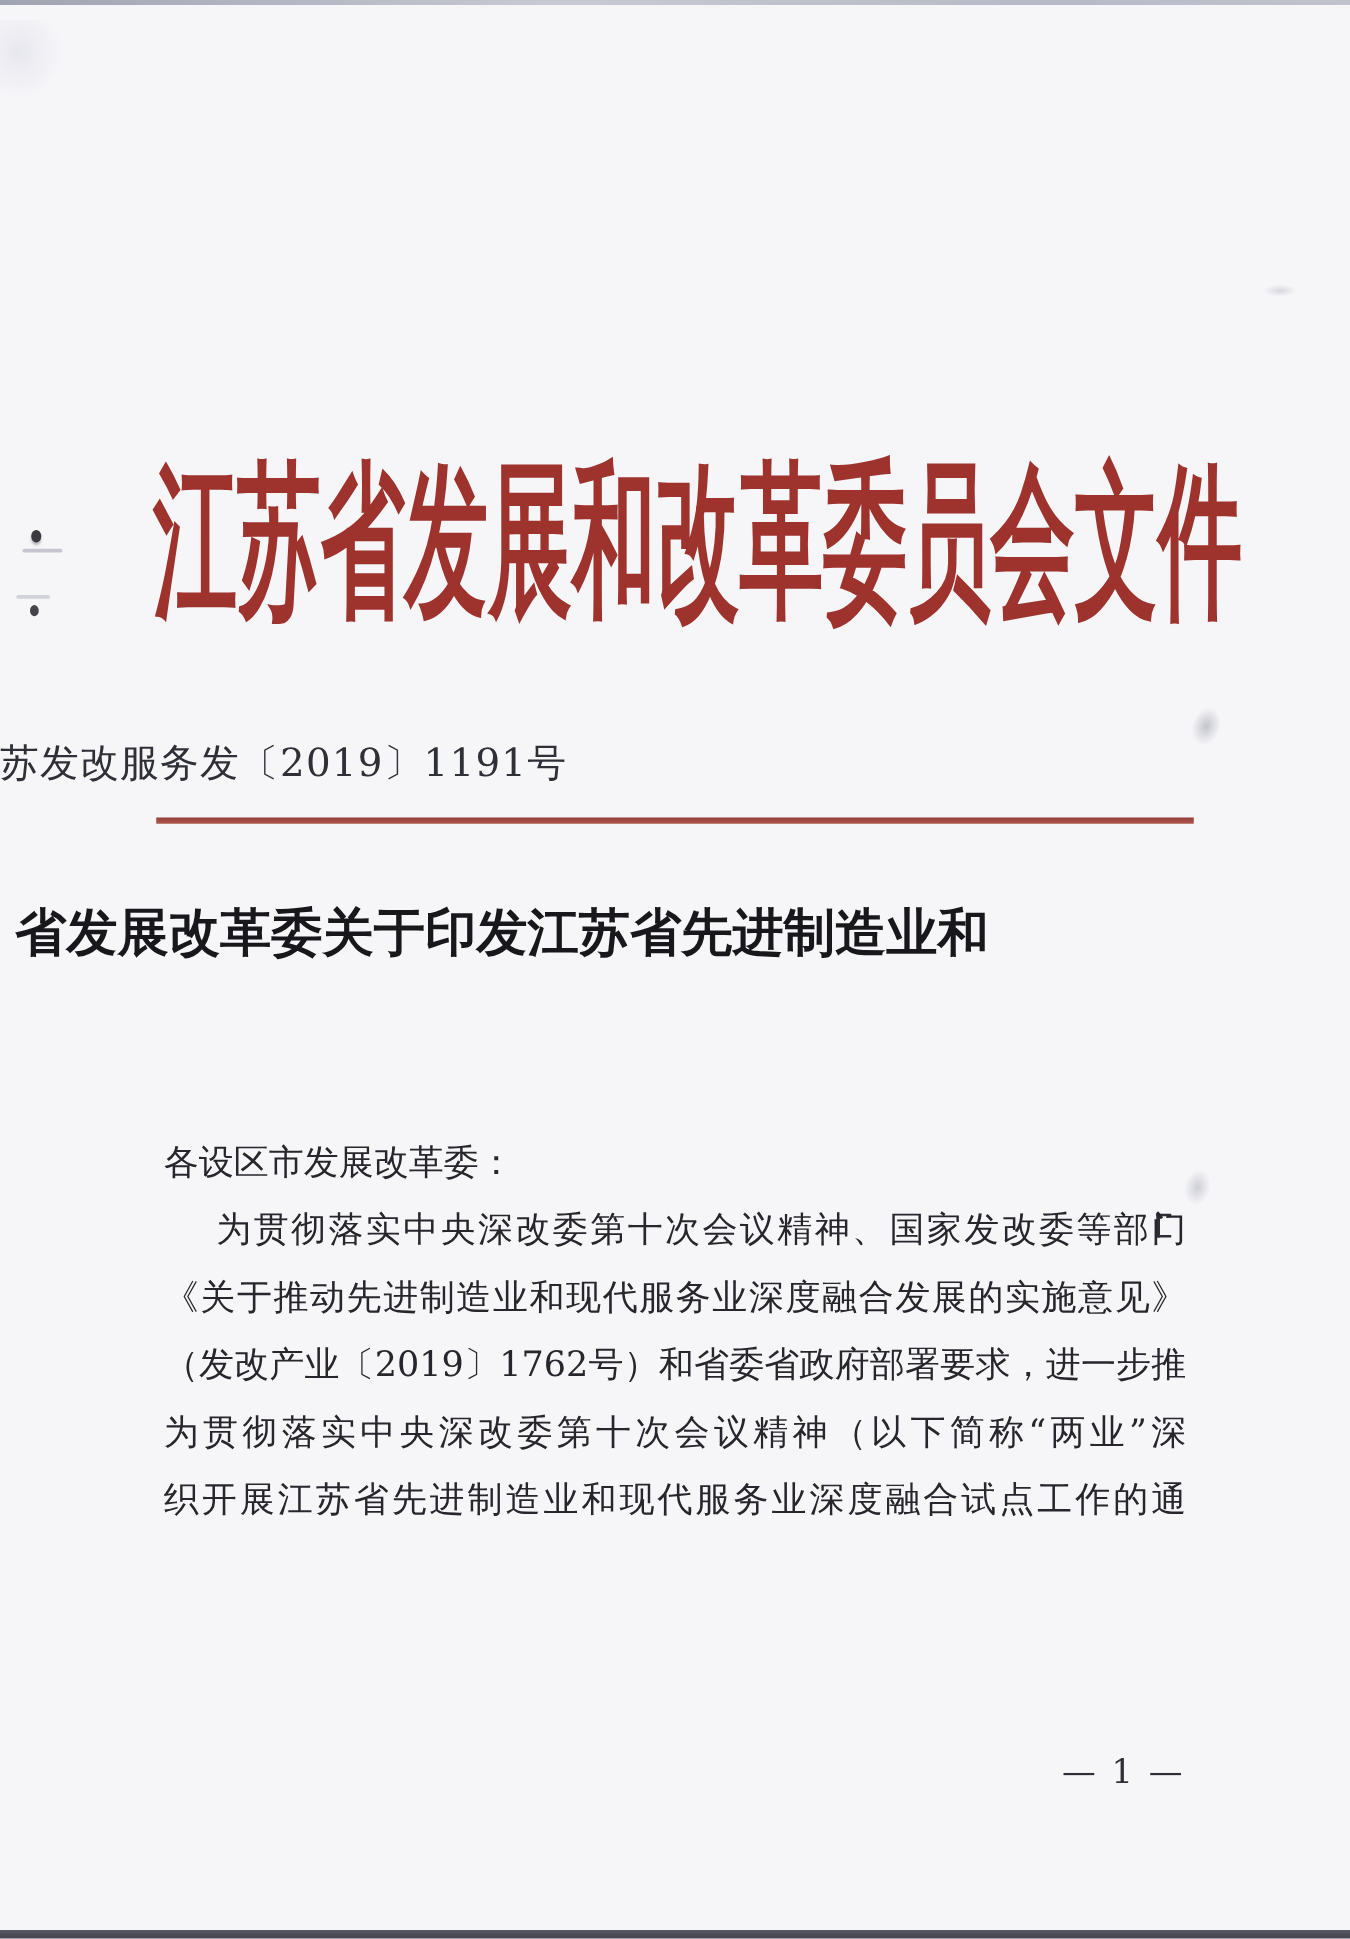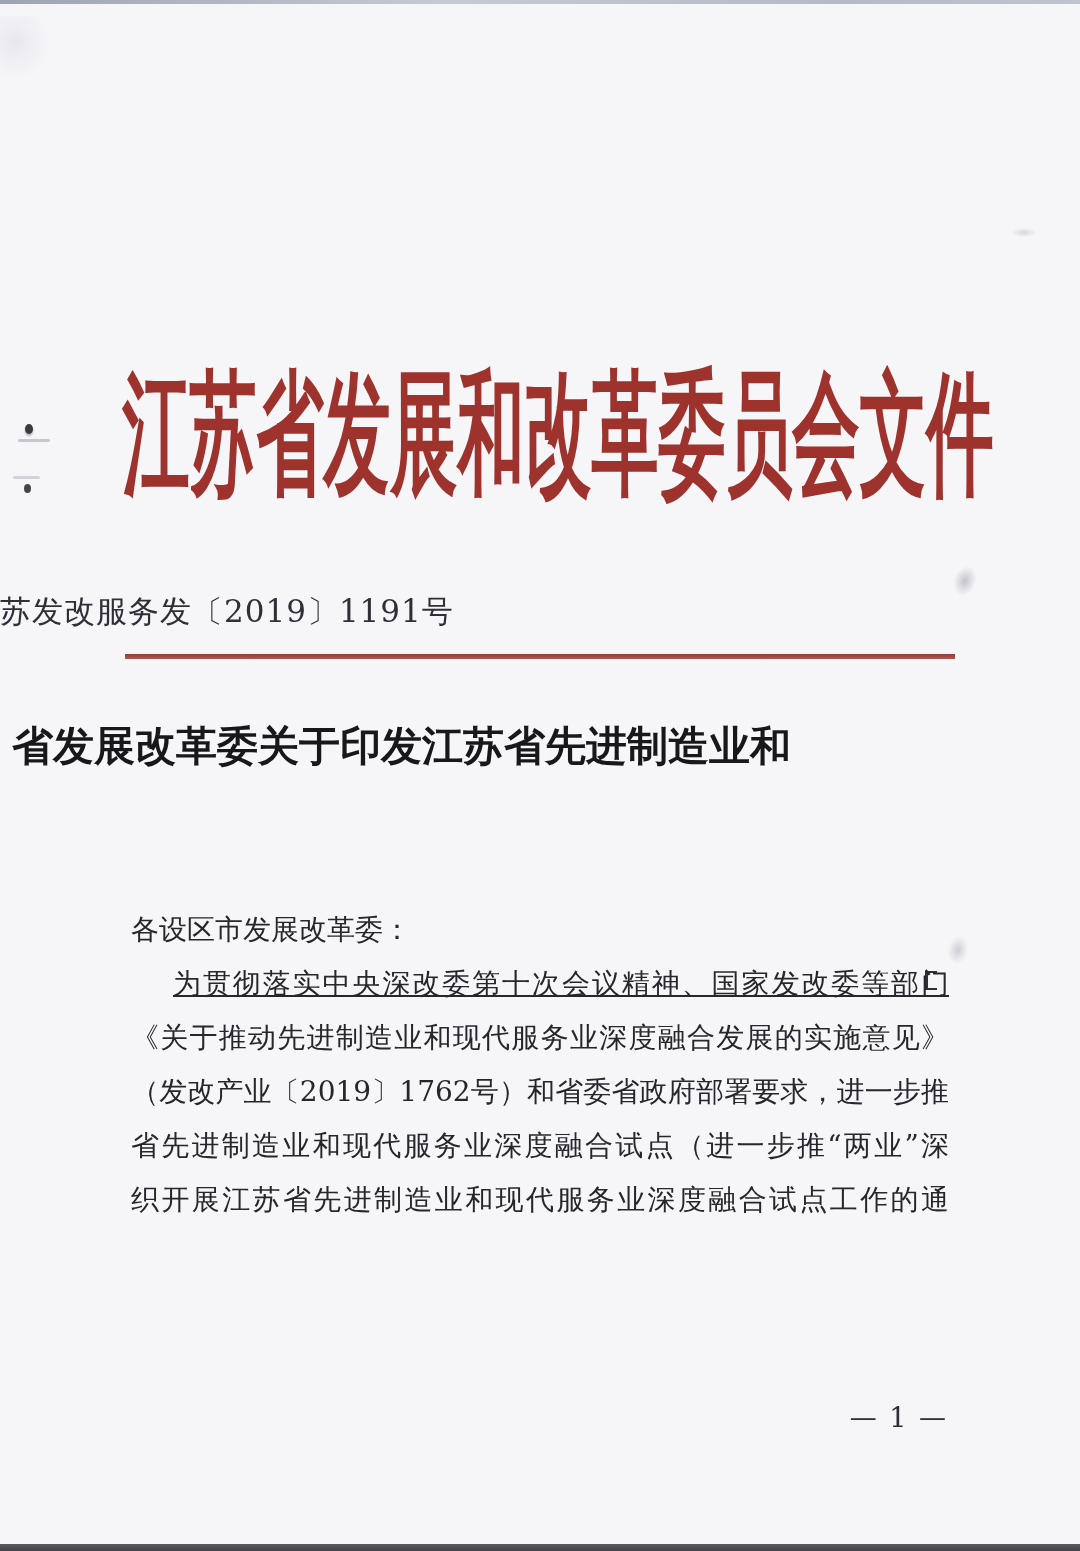--- a/index.html
+++ b/index.html
@@ -107,21 +107,20 @@
     text-align-last: justify;
     height: 54px;
     overflow: hidden;
   }
   .body-line.salutation {
     text-align: right;
     text-align-last: left;
   }
   .body-line.indent {
     padding-left: 42px;
-    text-decoration: underline;
   }
   .page-number {
     position: absolute; right: 168px; top: 1402px;
     font-size: 27px; line-height: 32px;
     color: #2f2f37;
     letter-spacing: 2px;
   }
 </style>
 </head>
 <body>
@@ -149,19 +148,19 @@
 
   <div class="doc-title">
     <div>省发展改革委关于印发江苏省先进制造业和</div>
   </div>
 
   <div class="doc-body">
     <div class="body-line salutation">各设区市发展改革委：</div>
     <div class="body-line indent">为贯彻落实中央深改委第十次会议精神、国家发改委等部门</div>
     <div class="body-line">《关于推动先进制造业和现代服务业深度融合发展的实施意见》</div>
     <div class="body-line">（发改产业〔2019〕1762号）和省委省政府部署要求，进一步推</div>
-    <div class="body-line">省先进制造业和现代服务业深度融合试点（进一步推“两业”深</div>
+    <div class="body-line">为贯彻落实中央深改委第十次会议精神（以下简称“两业”深</div>
     <div class="body-line">织开展江苏省先进制造业和现代服务业深度融合试点工作的通</div>
   </div>
 
   <div class="page-number">— 1 —</div>
 
 </div>
 
 </body></html>

